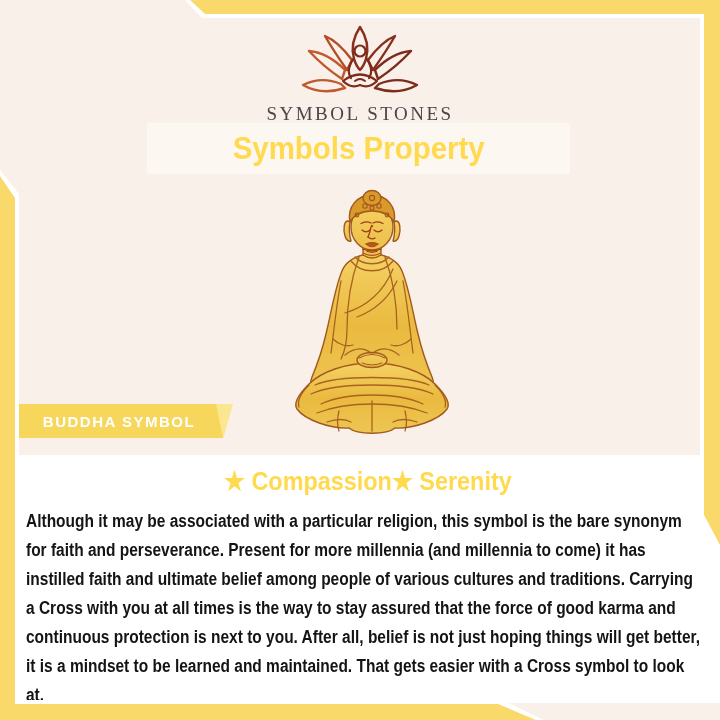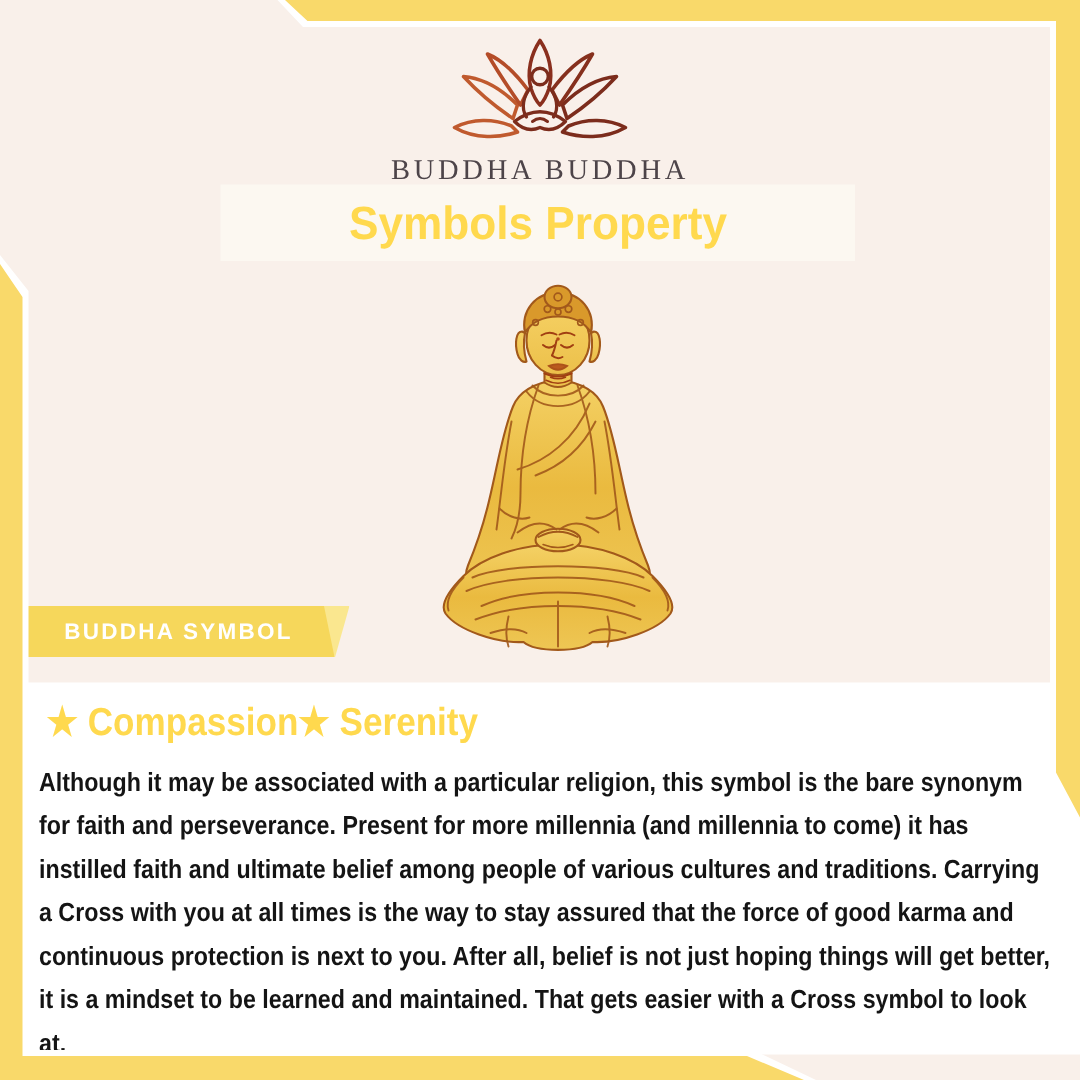--- a/index.html
+++ b/index.html
@@ -37,21 +37,21 @@
     position:absolute;left:15px;top:404px;width:208px;height:34px;background:#f6d75b;
     clip-path:polygon(0 0,calc(100% - 7px) 0,100% 100%,0 100%);
     display:flex;align-items:center;justify-content:center;z-index:20;
   }
   .badge-label{font-size:15px;font-weight:700;color:#ffffff;letter-spacing:1.5px;white-space:nowrap;}
   
   .content{
     position:absolute;left:15px;top:455px;width:705px;height:248px;background:#ffffff;z-index:10;
   }
   .subtitle{
-    position:absolute;top:11px;left:0;width:100%;
+    position:absolute;top:11px;left:0;width:100%;text-align:center;
     font-size:26px;font-weight:700;color:#ffd94e;white-space:nowrap;
   }
   .subtitle .inner{display:inline-block;transform:scaleX(.9);}
   .description{
     position:absolute;top:52px;left:11px;width:768px;margin:0;
     font-size:17.5px;line-height:29px;font-weight:700;color:#141414;
     transform:scaleX(.885);transform-origin:0 0;text-align:left;
   }
 </style>
 </head>
@@ -72,21 +72,21 @@
       <path d="M84,60 C96,55 110,55 122,61 C108,69 92,68 80,64 Z" stroke="#7c2c1c" stroke-width="2.4"></path>
 
       <path d="M65,3 C71,12 74,24 71,35 C69,41 67,44 65,46 C63,44 61,41 59,35 C56,24 59,12 65,3 Z" stroke="#8a2f1e" stroke-width="2.4"></path>
 
       <circle cx="65" cy="27" r="5.5" stroke="#7c2c1c" stroke-width="2.2"></circle>
       <path d="M59,34 C54,40 52,48 56,54" stroke="#7c2c1c" stroke-width="2.2"></path>
       <path d="M71,34 C76,40 78,48 74,54" stroke="#7c2c1c" stroke-width="2.2"></path>
       <path d="M48,57 Q65,44 82,57 Q74,65 65,61 Q56,65 48,57 Z" stroke="#7c2c1c" stroke-width="2.2"></path>
       <path d="M60,57 Q65,53 70,57" stroke="#7c2c1c" stroke-width="2"></path>
     </svg>
-    <div class="brand-name">BUDDHA BUDDHA</div>
+    <div class="brand-name">SYMBOL STONES</div>
   </div>
 
   <div class="title-band">
     <div class="title">Symbols Property</div>
   </div>
 
   <div class="buddha-wrap">
     <svg width="170" height="255" viewBox="0 0 170 255">
       <defs>
         <linearGradient id="gold" x1="0" y1="0" x2="0" y2="1">

